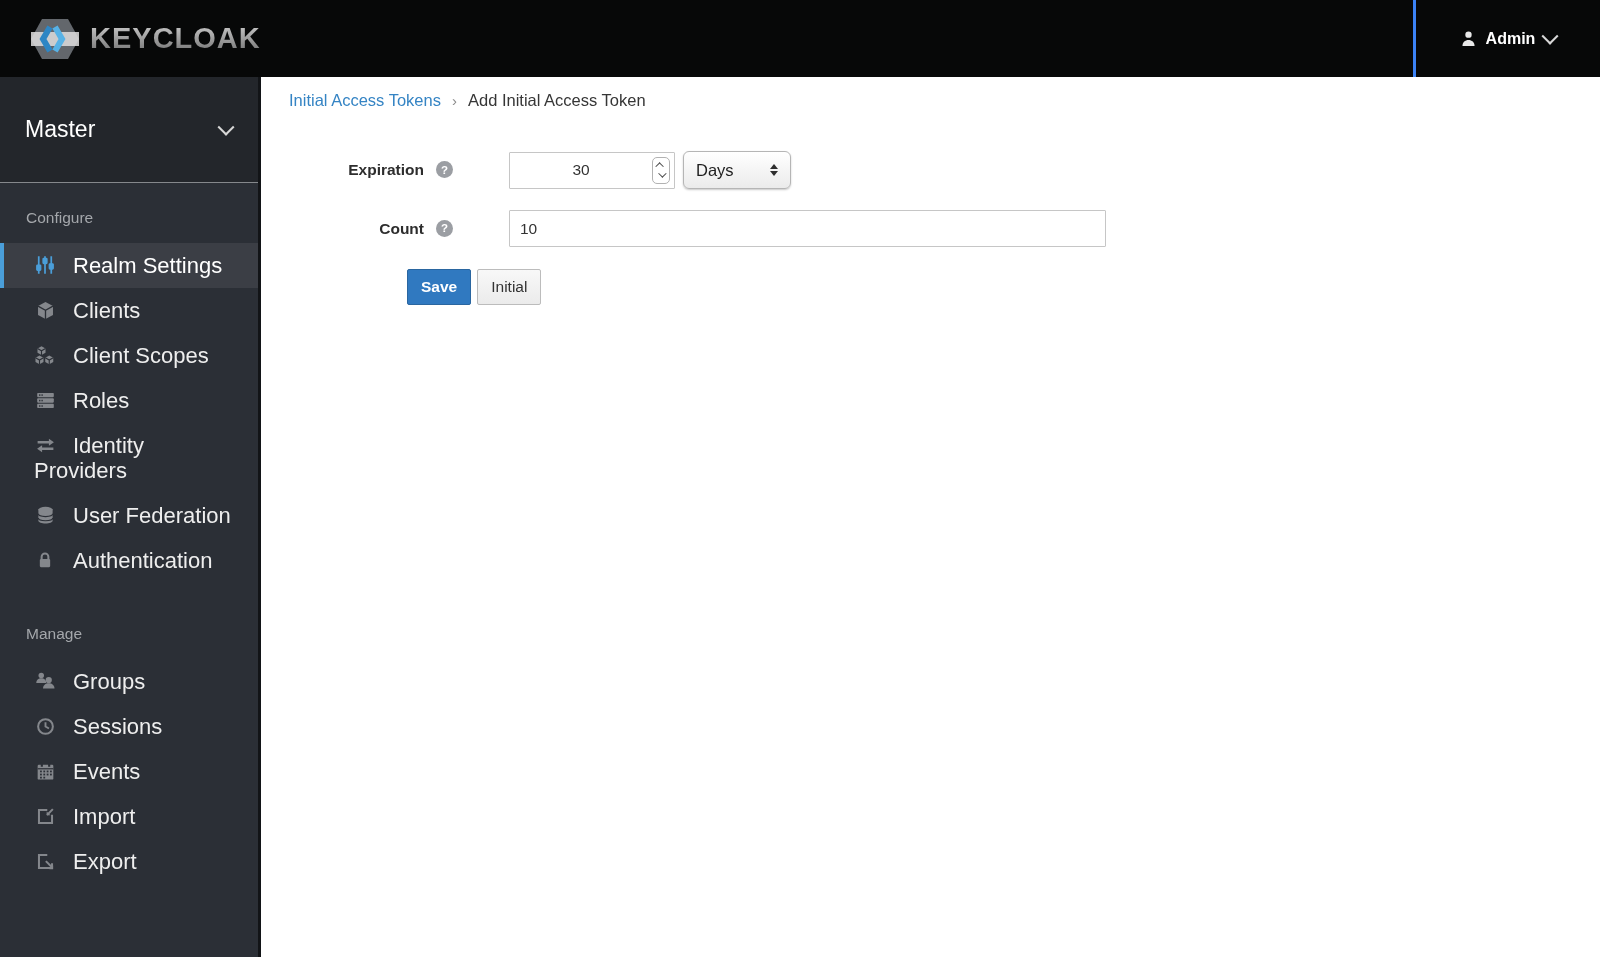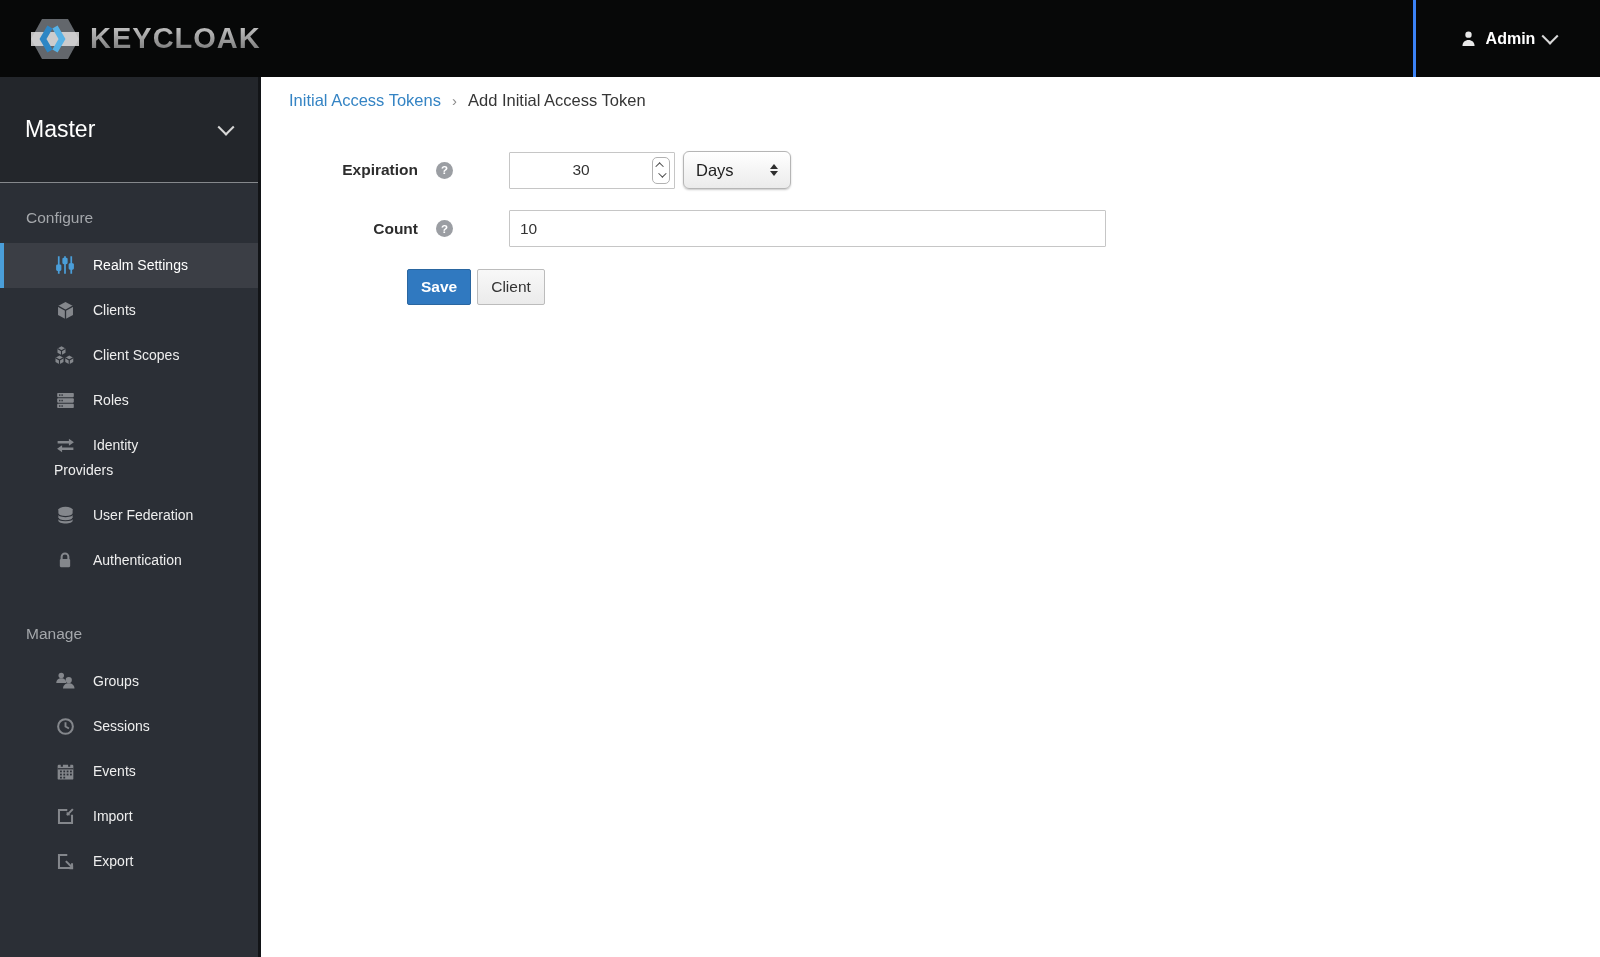--- a/index.html
+++ b/index.html
@@ -22,42 +22,42 @@
   .layout { display:flex; height:880px; }
   .sidebar { width:261px; background:#2b2f36; border-right:3px solid #121417;
              display:flex; flex-direction:column; }
   .realm-selector { height:106px; background:#23262b; border-bottom:1px solid #85888c;
                     display:flex; align-items:center; justify-content:space-between;
                     padding:0 26px 0 25px; cursor:pointer; }
   .realm-selector .realm-name { color:#fff; font-size:23px; font-weight:400; }
 
   .nav-section-label { color:#a4a7ab; font-size:15.5px; padding:26px 20px 16px 26px; }
   .nav-list { list-style:none; }
-  .nav-item { position:relative; padding:10px 12px 10px 54px; font-size:14px;
+  .nav-item { position:relative; padding:10px 12px 10px 34px; font-size:22px;
               color:#eeeeee; line-height:25px; cursor:pointer; overflow:hidden; }
   .nav-item .nav-icon { float:left; width:22px; height:22px; margin-right:17px;
                         margin-top:1px; color:#84878c; display:flex;
                         align-items:center; justify-content:center; }
   .nav-item.active { background:#3b3e45; color:#ffffff; }
   .nav-item.active::before { content:""; position:absolute; left:0; top:0; bottom:0;
                              width:4px; background:#4a9ed9; }
   .nav-item.active .nav-icon { color:#4a9ed9; }
   .nav-item.wrap { padding-right:78px; }
   .manage-section { margin-top:16px; }
 
   
   .main { flex:1; background:#fff; padding:14px 0 0 28px; }
   .breadcrumb { font-size:16.5px; margin-bottom:41px; display:flex; align-items:center; }
   .breadcrumb a { color:#3584c4; text-decoration:none; cursor:pointer; }
   .breadcrumb .sep { color:#8b8b8b; padding:0 11px; font-size:15px; }
   .breadcrumb .current { color:#363636; }
 
   .form-row { display:flex; align-items:center; margin-bottom:21px; }
-  .label-wrap { width:164px; margin-right:56px; display:flex; align-items:center;
-                justify-content:flex-end; gap:18px; }
+  .label-wrap { width:164px; margin-right:56px; display:flex; 
+                justify-content:flex-end; gap:12px; }
   .field-label { font-size:15.5px; font-weight:bold; color:#2d2d2d; }
   .help-icon { width:17px; height:17px; border-radius:50%; background:#9b9ea3;
                color:#fff; display:inline-flex; align-items:center; justify-content:center;
                font-size:11.5px; font-weight:bold; cursor:pointer; flex:0 0 17px; }
   .help-icon::before { content:"?"; }
 
   .num-wrap { position:relative; }
   .text-input { height:37px; border:1px solid #c6c6c6; background:#fff;
                 font-size:15.5px; color:#333; padding:0 10px;
                 font-family:"Liberation Sans", sans-serif; border-radius:1px; }
@@ -317,17 +317,17 @@
       <div class="form-row">
         <div class="label-wrap">
           <span class="field-label">Count</span>
           <span class="help-icon"></span>
         </div>
         <input class="text-input count-input" type="text" value="10" style="">
       </div>
 
       <div class="btn-row">
         <button class="btn btn-primary">Save</button>
-        <button class="btn btn-default">Client</button>
+        <button class="btn btn-default">Initial</button>
       </div>
     </div>
   </main>
 </div>
 
 </body></html>

